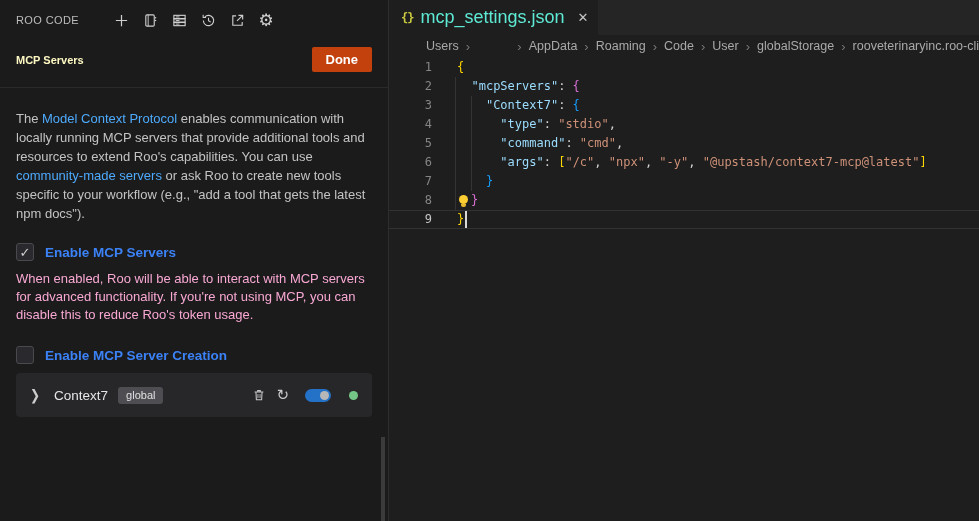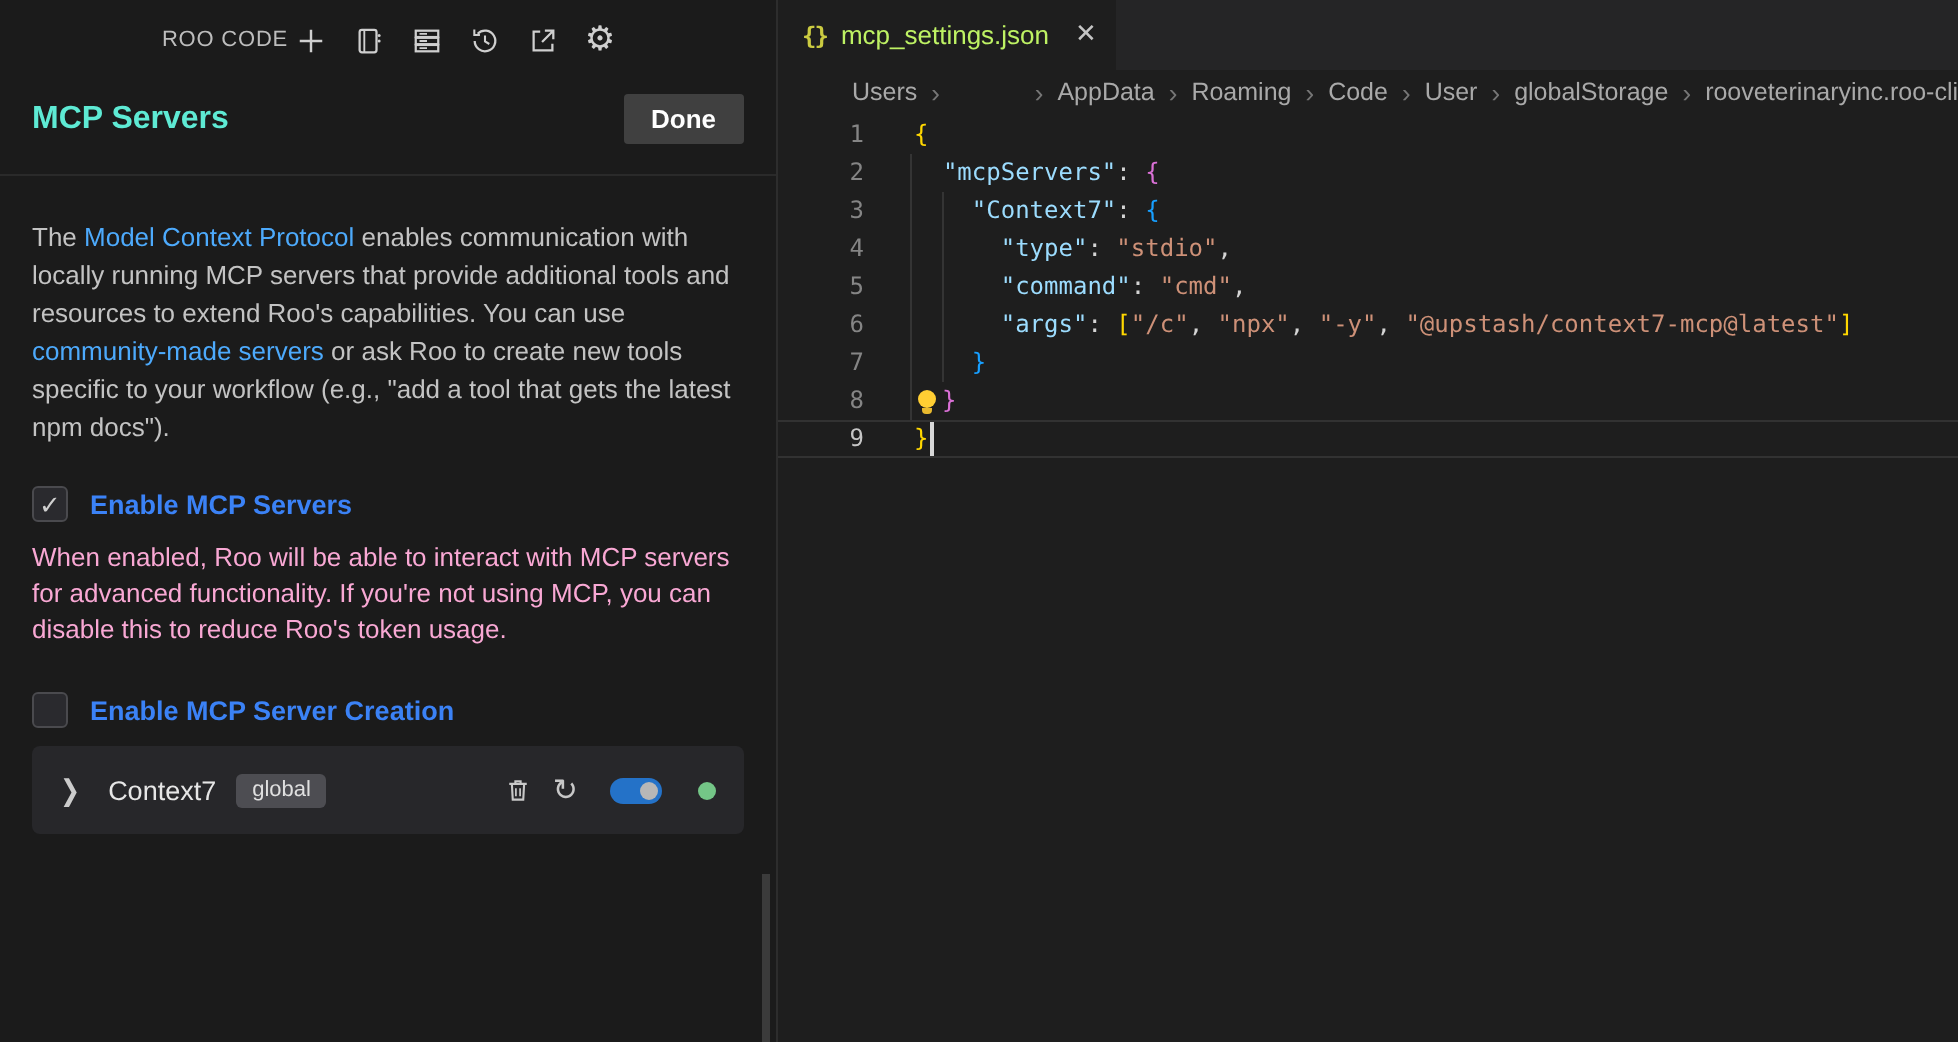--- a/index.html
+++ b/index.html
@@ -5,30 +5,30 @@
   * { margin:0; padding:0; box-sizing:border-box; }
   html,body { width:979px; height:521px; overflow:hidden; }
   body {
     display:flex; background:#1e1e1e; color:#cccccc;
     font-family:"Liberation Sans", sans-serif; font-size:13px;
     -webkit-font-smoothing:antialiased;
   }
 
   
   .panel { width:389px; min-width:389px; background:#1b1b1b; border-right:1px solid #2d2d2d; position:relative; }
-  .p-top { display:flex; justify-content:center; align-items:center; padding:9px 12px 0 16px; }
+  .p-top { display:flex; justify-content:flex-start; align-items:center; padding:9px 12px 0 16px;gap:31px; }
   .p-title { font-size:11px; letter-spacing:.4px; color:#bdbdbd; }
   .p-icons { display:flex; gap:7px; }
   .icon-btn { width:22px; height:22px; display:flex; align-items:center; justify-content:center; border-radius:4px; cursor:pointer; color:#cfcfcf; }
   .icon-btn svg { display:block; }
   .gear-glyph { font-size:17px; line-height:1; color:#cfcfcf; font-family:"DejaVu Sans", sans-serif; }
 
   .p-head { display:flex; justify-content:space-between; align-items:center; padding:16px 16px 15px; border-bottom:1px solid #2a2a2a; }
-  .p-head h1 { font-size:16px; font-weight:700; color:#5eead4; }
-  .done-btn { background:#404040; color:#ffffff; border:none; border-radius:2px; font-size:13px; font-weight:600; padding:5px 14px; cursor:pointer; font-family:inherit; }
+  .p-head h1 { font-size:11px; font-weight:700; color:#fef9c3; }
+  .done-btn { background:#c2410c; color:#ffffff; border:none; border-radius:2px; font-size:13px; font-weight:600; padding:5px 14px; cursor:pointer; font-family:inherit; }
 
   .p-body { padding:21px 16px 0; }
   .intro { color:#c3c3c3; line-height:19px; margin-bottom:20px; max-width:358px; }
   .intro a { color:#4daafc; text-decoration:none; cursor:pointer; }
 
   .check-row { display:flex; align-items:center; gap:11px; margin-bottom:9px; }
   .checkbox { width:18px; height:18px; border-radius:3px; background:#2a2a2e; border:1px solid #4a4a4e;
               display:flex; align-items:center; justify-content:center; color:#cfcfcf; font-size:13px; cursor:pointer; }
   .check-label { font-weight:700; color:#3b82f6; font-size:13.5px; }
   .desc { color:#f9a8d4; line-height:18px; margin-bottom:22px; max-width:350px; }
@@ -45,21 +45,21 @@
   .toggle .knob { position:absolute; right:2px; top:2px; width:9px; height:9px; border-radius:50%; background:#b7b7b7; }
   .status-dot { width:9px; height:9px; border-radius:50%; background:#74c687; margin-left:8px; }
 
   .p-scroll { position:absolute; right:3px; bottom:0; width:4px; height:84px; background:rgba(121,121,121,.35); }
 
   
   .editor { flex:1; display:flex; flex-direction:column; background:#1e1e1e; min-width:0; }
   .tabbar { height:35px; background:#252526; display:flex; }
   .tab { background:#1e1e1e; display:flex; align-items:center; gap:7px; padding:0 10px 0 12px; cursor:pointer; }
   .json-glyph { color:#cbcb41; font-weight:700; font-size:12px; letter-spacing:-1px; font-family:"DejaVu Sans Mono", monospace; }
-  .tab-title { color:#bef264; font-size:13px; }
+  .tab-title { color:#5eead4; font-size:18px; }
   .tab-close { color:#c5c5c5; font-size:13px; margin-left:6px; cursor:pointer; font-family:"DejaVu Sans", sans-serif; }
 
   .breadcrumbs { height:22px; display:flex; align-items:center; padding-left:37px; color:#a9a9a9;
                  font-size:12.5px; white-space:nowrap; overflow:hidden; }
   .crumb { cursor:pointer; }
   .crumb.blank { display:inline-block; width:38px; }
   .crumb-sep { color:#767676; margin:0 7px; font-size:13px; }
 
   .code { position:relative; flex:1; font-family:"DejaVu Sans Mono", monospace; font-size:12px; line-height:19px; padding-top:1px; }
   .guide { position:absolute; width:1px; background:#343434; }

